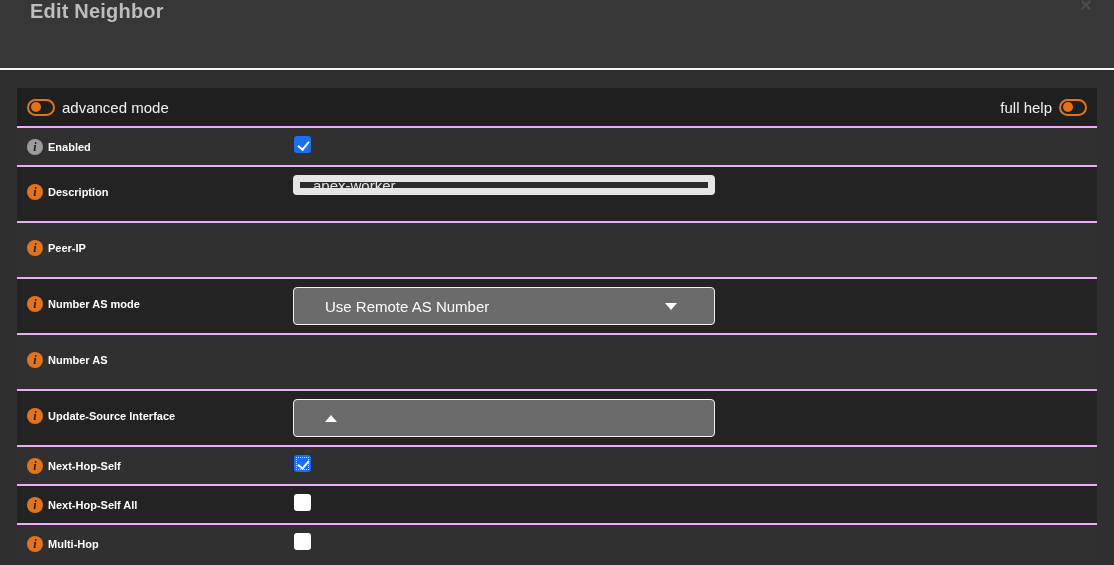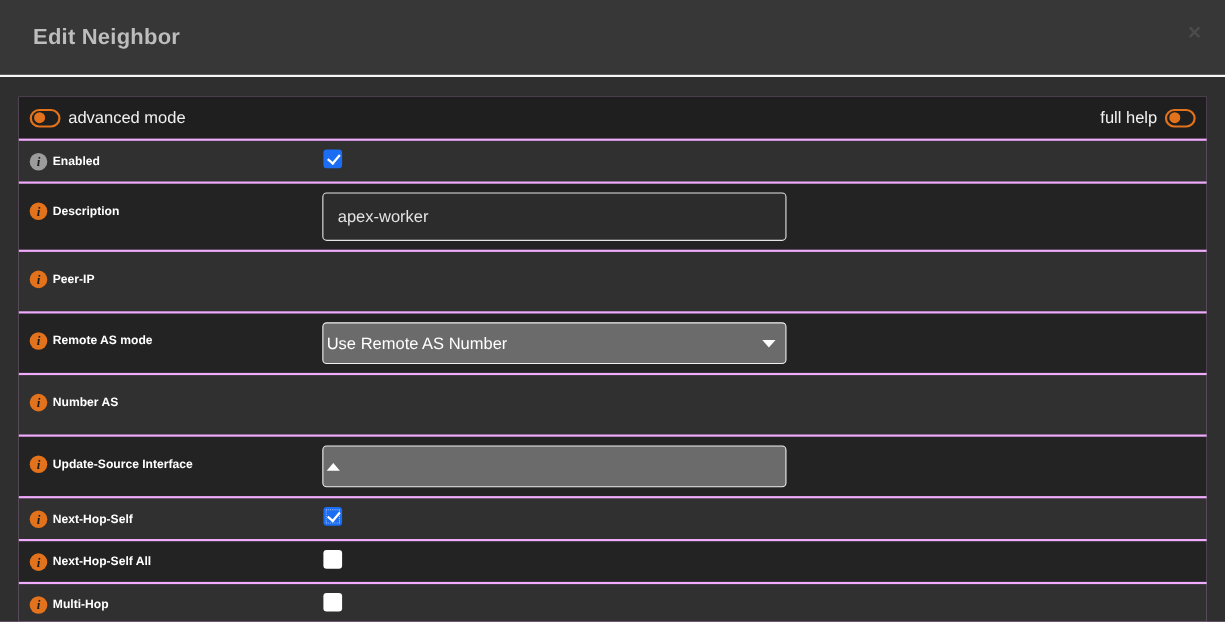--- a/index.html
+++ b/index.html
@@ -10,21 +10,20 @@
     overflow: hidden;
     background: #2f2f2f;
     font-family: "Liberation Sans", sans-serif;
   }
 
   
   .modal-header {
     height: 68px;
     background: #373737;
     display: flex;
-    align-items: center;
     padding: 0 16px 0 30px;
     box-sizing: border-box;
   }
   .modal-title {
     font-size: 20px;
     font-weight: bold;
     color: #bdbdbd;
     letter-spacing: 0.2px;
   }
   .close-btn {
@@ -138,44 +137,44 @@
   .field-label {
     color: #ffffff;
     font-size: 11px;
     font-weight: bold;
   }
 
   .cell-control { flex: 1; }
 
   .text-input {
     width: 422px;
-    height: 44px;
+    height: 20px;
     box-sizing: border-box;
     background: #2c2c2c;
-    border: 1px solid #e5e5e5;
+    border: 7px solid #e5e5e5;
     border-radius: 4px;
     color: #e3e3e3;
     font-size: 15px;
     font-family: "Liberation Sans", sans-serif;
     padding: 0 13px;
     outline: none;
   }
 
   .select-box {
     width: 422px;
     height: 38px;
     box-sizing: border-box;
     background: #6b6b6b;
     border: 1px solid #f0f0f0;
     border-radius: 4px;
     color: #ffffff;
     font-size: 15px;
     display: flex;
     align-items: center;
-    padding: 0 3px;
+    padding: 0 31px;
     cursor: pointer;
   }
   .select-box .value { flex: 1; }
   .caret {
     width: 0; height: 0;
     border-left: 6px solid transparent;
     border-right: 6px solid transparent;
     margin-right: 6px;
   }
   .caret.down { border-top: 7px solid #ffffff; }
@@ -259,21 +258,21 @@
           </span>
       <span class="field-label">Peer-IP</span>
     </div>
   </div>
 
   <div class="row dark tall">
     <div class="cell-label">
       <span class="info-icon orange">
             <i>i</i>
           </span>
-      <span class="field-label">Remote AS mode</span>
+      <span class="field-label">Number AS mode</span>
     </div>
     <div class="cell-control">
           <div class="select-box">
             <span class="value">Use Remote AS Number</span>
             <span class="caret down"></span>
           </div>
         </div>
   </div>
 
   <div class="row light tall">

